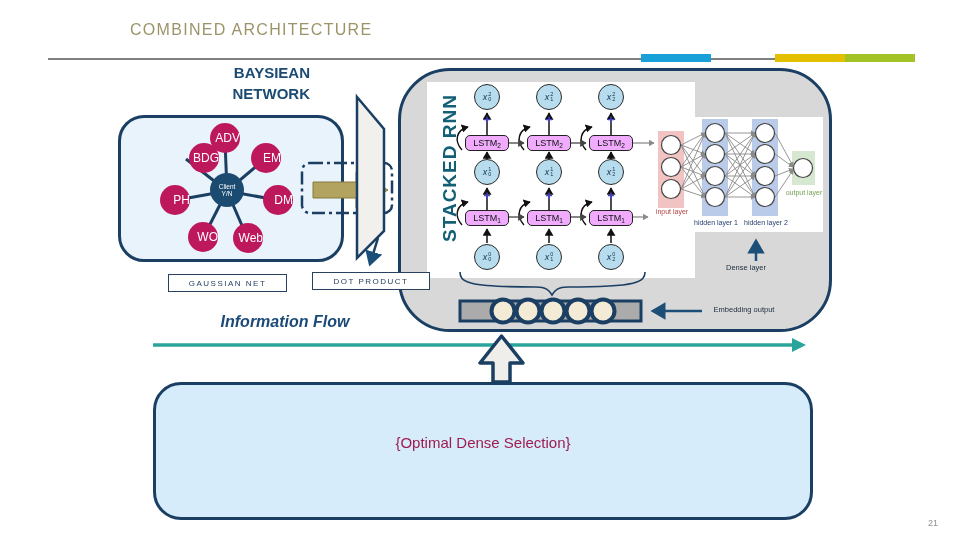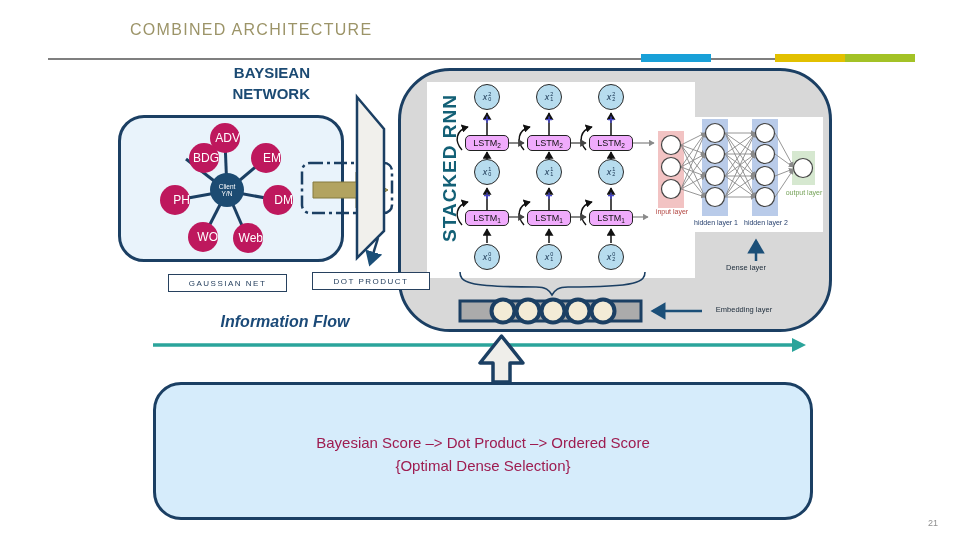--- a/index.html
+++ b/index.html
@@ -68,21 +68,20 @@
     <div>BAYSIEAN</div>
     <div>NETWORK</div>
   </div>
 
   <div class="abs bn-box"></div>
   <div class="abs panel"></div>
   <div class="abs white-a"></div>
   <div class="abs white-b"></div>
   <div class="abs bottom-box">
     <div class="bottom-text">
-      <div>Bayesian Score –&gt; Dot Product –&gt; Ordered Score</div>
       <div>{Optimal Dense Selection}</div>
     </div>
   </div>
 
   <svg width="960" height="540" viewBox="0 0 960 540">
     <defs>
       <marker id="mB" markerWidth="6" markerHeight="6" refX="4.5" refY="3" orient="auto">
           <path d="M0,0 L5,3 L0,6 Z" fill="#111"></path>
         </marker>
       <marker id="mD" markerWidth="6" markerHeight="6" refX="4.5" refY="3" orient="auto">
@@ -355,16 +354,16 @@
         <span>0</span>
         <span>2</span>
       </span>
     </div>
 
   <div class="abs mlp-lbl" style="left:648px;top:208px;width:48px;color:#b24540;">input layer</div>
   <div class="abs mlp-lbl" style="left:690px;top:219px;width:52px;color:#27406e;">hidden layer 1</div>
   <div class="abs mlp-lbl" style="left:740px;top:219px;width:52px;color:#27406e;">hidden layer 2</div>
   <div class="abs mlp-lbl" style="left:783px;top:189px;width:42px;color:#74a257;">output layer</div>
   <div class="abs sm-lbl" style="left:718px;top:263px;width:56px;">Dense layer</div>
-  <div class="abs sm-lbl" style="left:706px;top:305px;width:76px;">Embedding layer</div>
+  <div class="abs sm-lbl" style="left:706px;top:305px;width:76px;">Embedding output</div>
 
   <div class="abs page-num">21</div>
 </div>
 
 </body></html>

